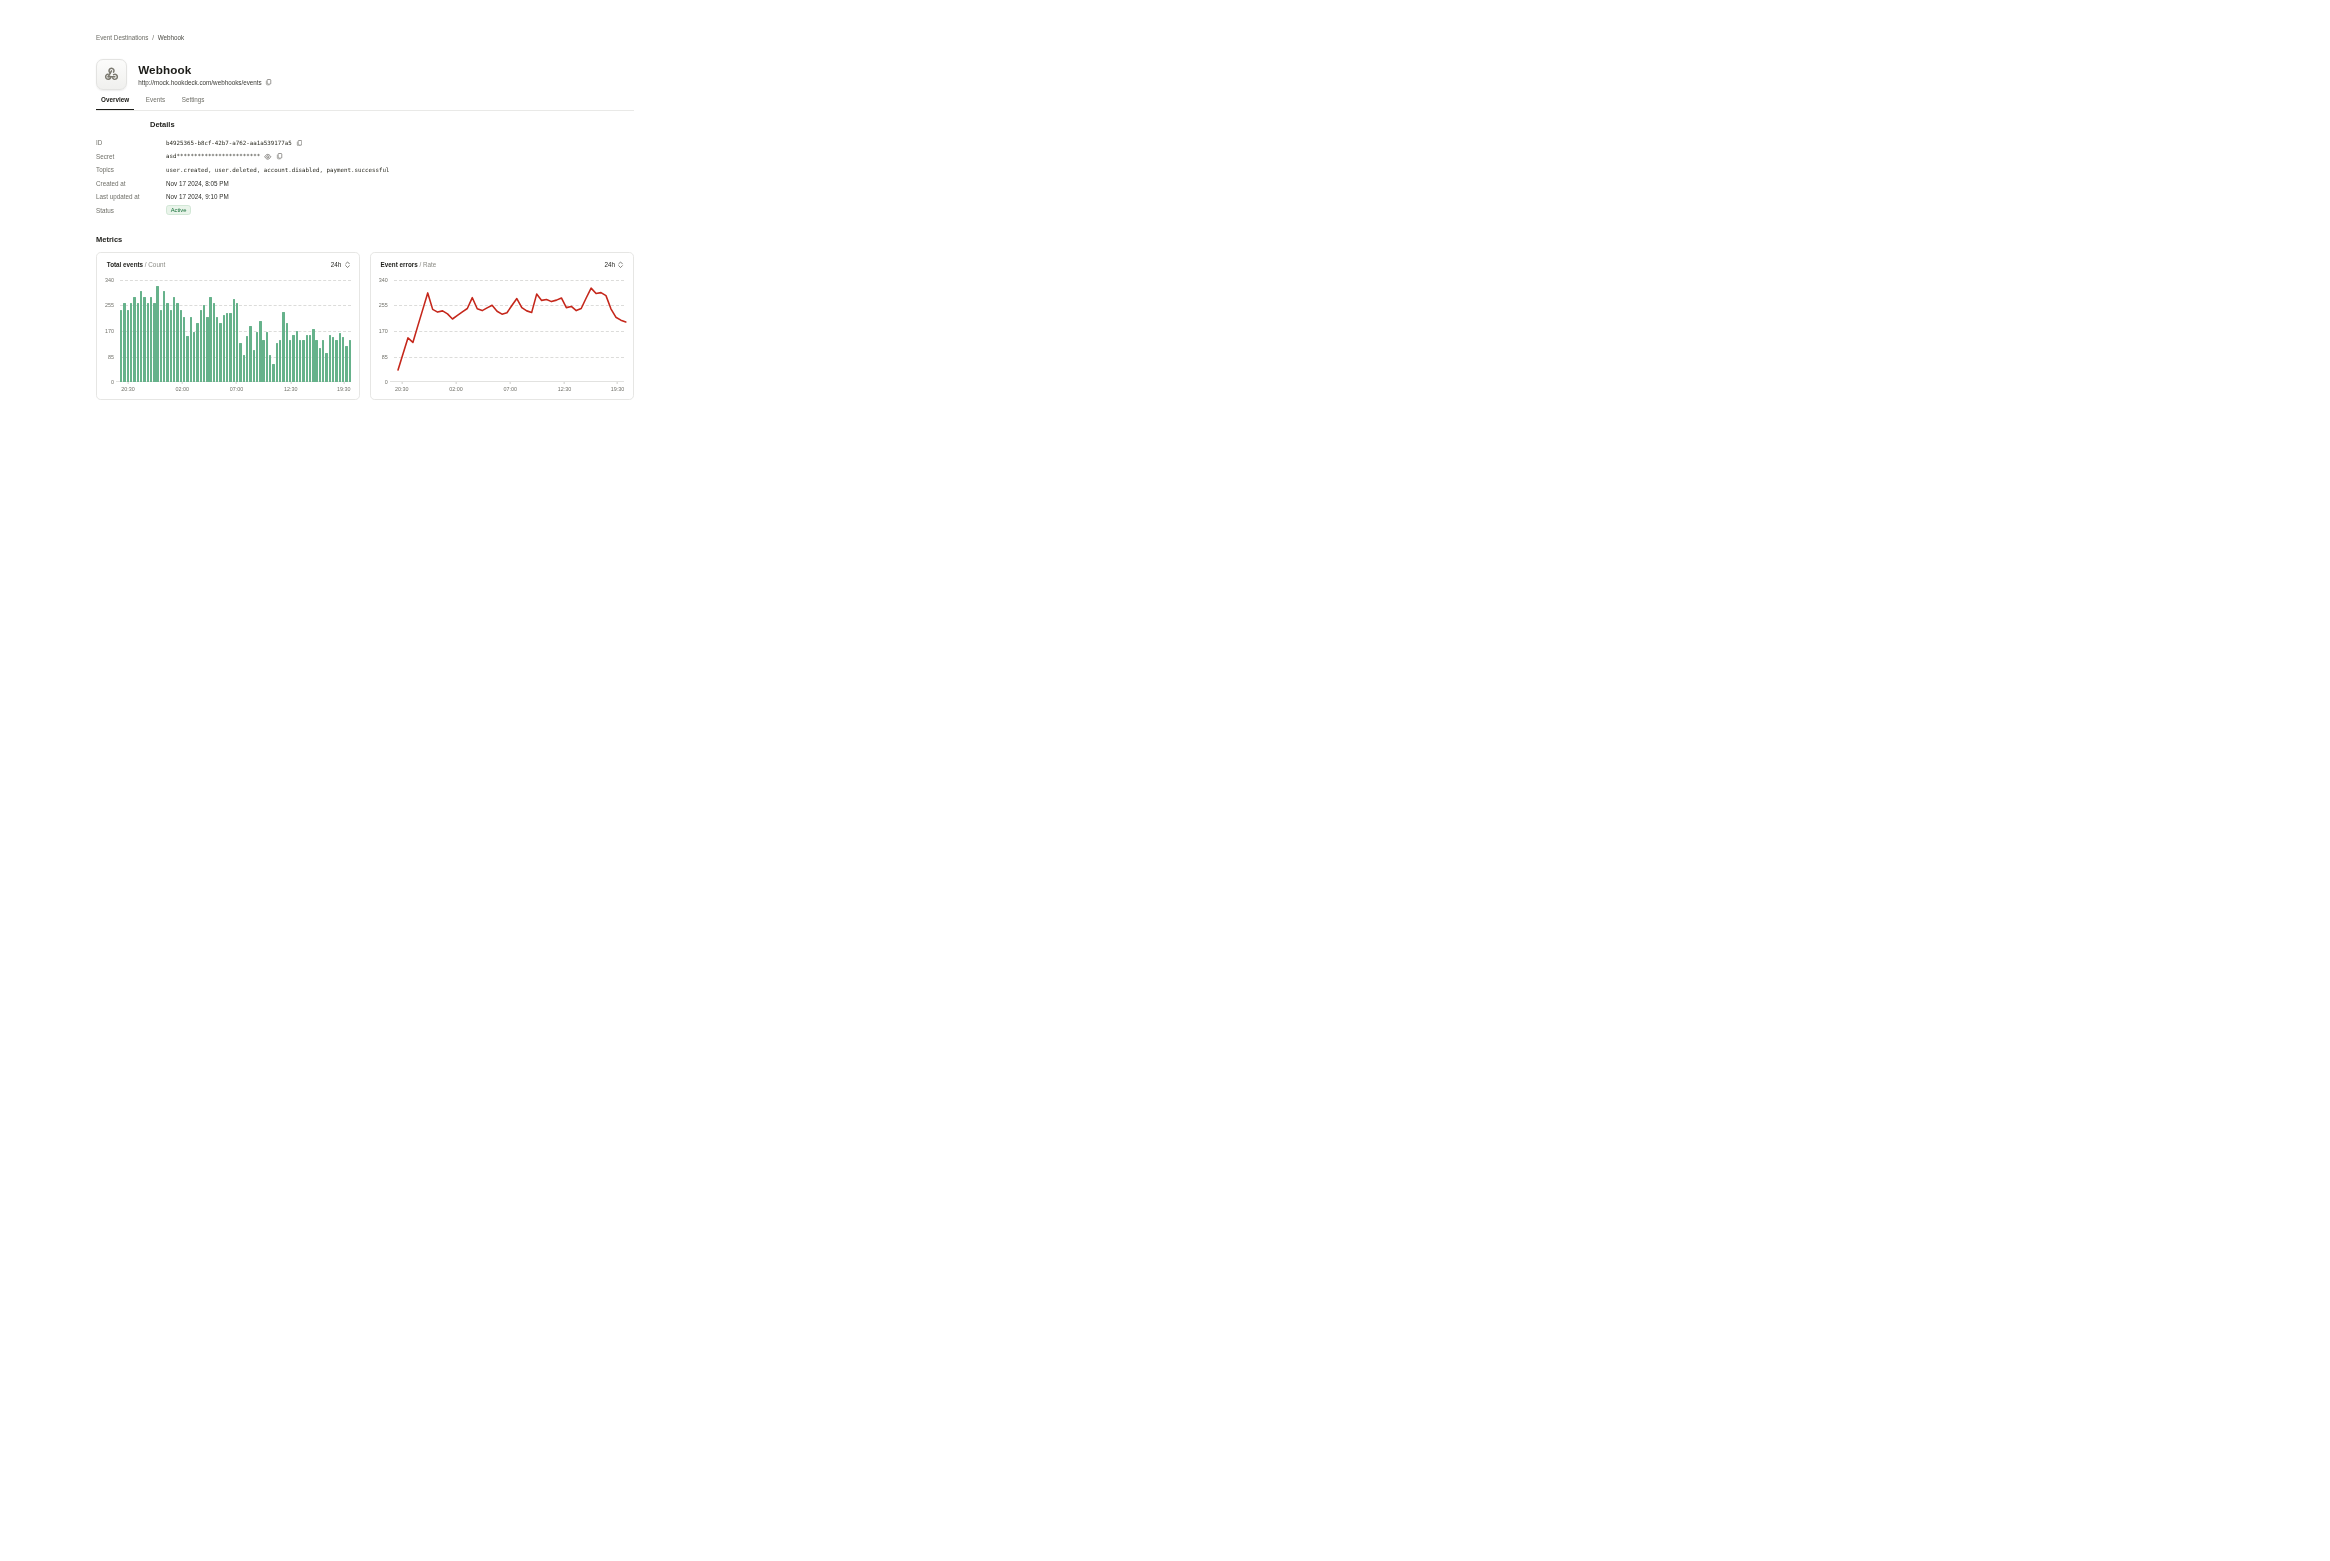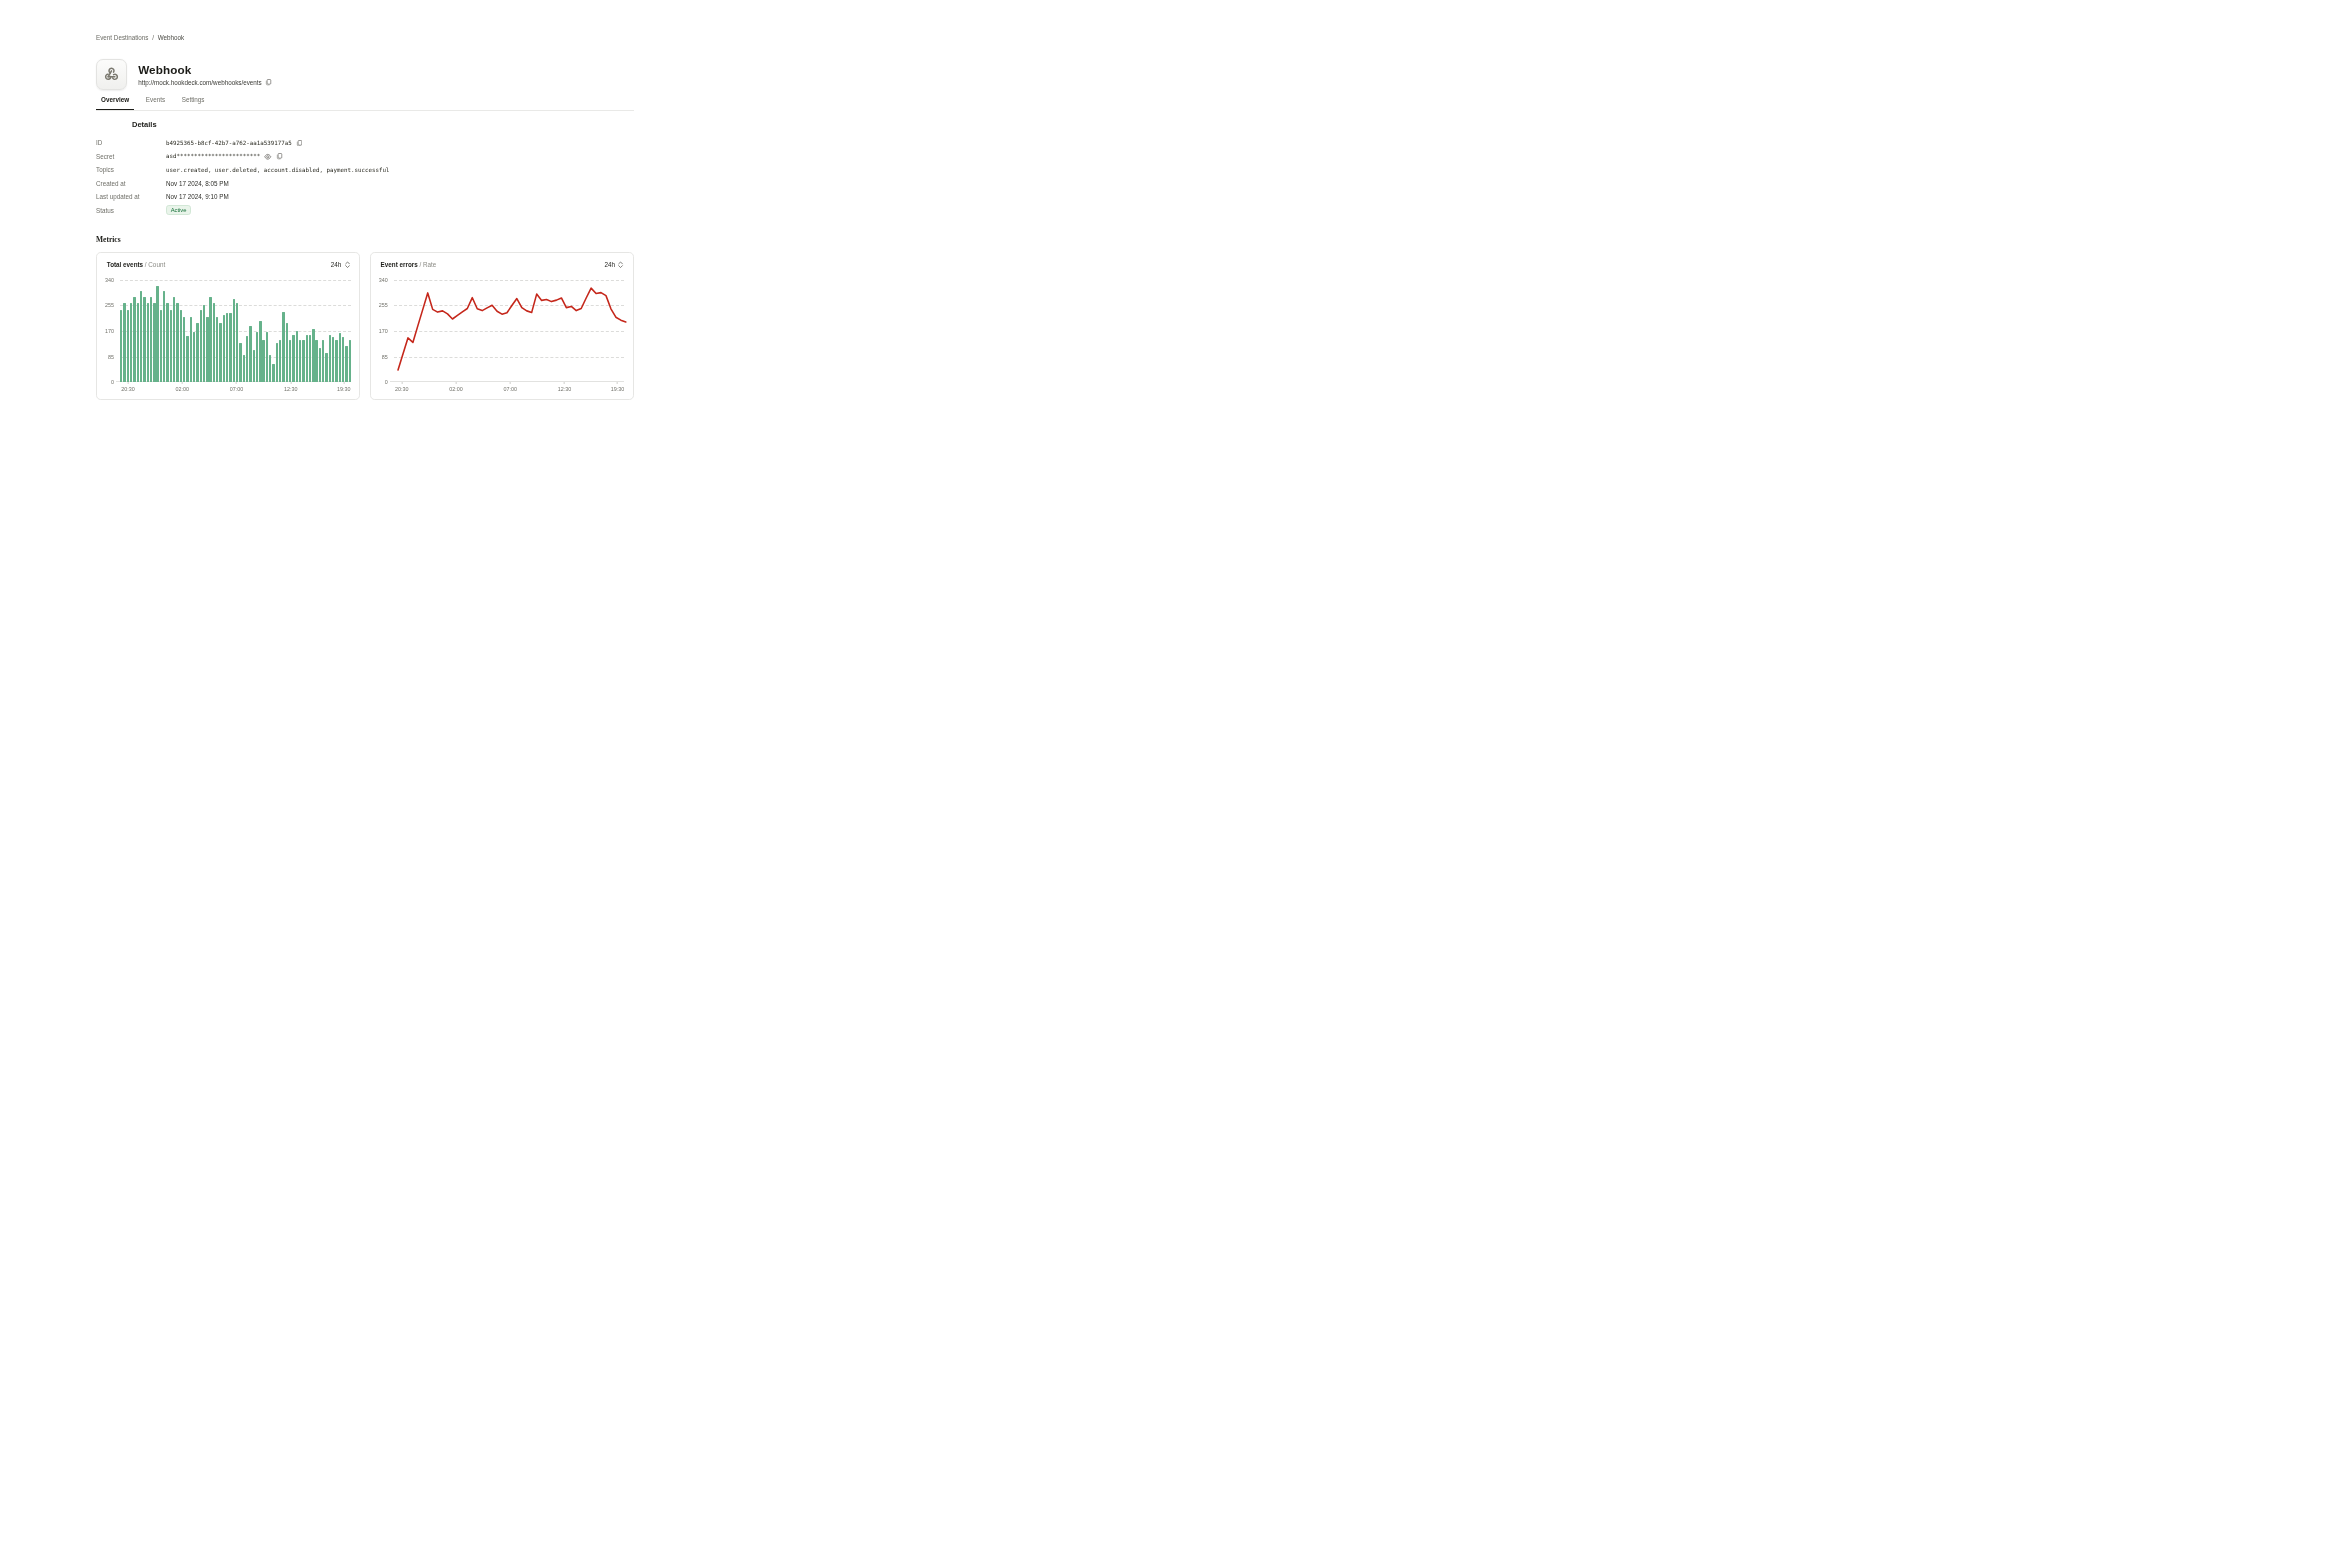--- a/index.html
+++ b/index.html
@@ -28,33 +28,33 @@
   .url-row { display:flex; align-items:center; gap:3.7px; margin-top:3.3px; font-size:6.3px; color:#3a3a35; }
   .icon-btn { background:none; border:none; cursor:pointer; display:inline-flex; align-items:center; padding:0; }
 
   
   .tabbar { position:absolute; top:93px; left:0; width:538px; border-bottom:0.5px solid #e9e9e7; display:flex; gap:6.5px; }
   .tab { font-size:6.3px; color:#6f6f68; padding:2.8px 5.1px 6.5px 5.1px; cursor:pointer; border-bottom:0.9px solid transparent; margin-bottom:-0.5px; }
   .tab.active { color:#161612; font-weight:600; border-bottom-color:#1c1c18; }
 
   
   .section-h { font-size:7.5px; font-weight:700; color:#1c1c18; }
-  #details-heading { position:absolute; top:120px; left:0;padding-left:36px; }
+  #details-heading { position:absolute; top:120px; left:18px;padding-left:36px; }
   .details-rows { position:absolute; top:136px; left:0; width:538px; }
   .drow { display:flex; align-items:center; height:13.5px; }
   .drow .dlabel { width:70px; flex:0 0 70px; font-size:6.3px; color:#6f6f68; }
   .drow .dval { font-size:6.3px; color:#2f2f2a; display:flex; align-items:center; gap:4.2px; }
   .drow .dval.mono { font-family:"DejaVu Sans Mono","Liberation Mono",monospace; font-size:5.8px; color:#28281f; }
   .badge {
     font-size:5.8px; color:#156f38; background:#e9f4ea; border:0.5px solid #d2e7d6;
     border-radius:2.8px; padding:0.9px 3.7px 1.4px; font-weight:500;
   }
 
   
-  #metrics-heading { position:absolute; top:235px; left:0;font-family:Liberation Serif, serif; }
+  #metrics-heading { position:absolute; top:235px; left:0; }
   .cards { position:absolute; top:252px; left:0; display:flex; gap:9.8px; }
   .card {
     width:264px; height:148px; border:0.5px solid #e6e6e4; border-radius:4.7px; background:#fff;
     position:relative;
   }
   .card-head { position:absolute; top:8px; left:9.8px; right:9.3px; display:flex; justify-content:space-between; align-items:center; }
   .card-title { font-size:6.3px; color:#1c1c18; font-weight:600; }
   .card-title .sub { color:#8a8a84; font-weight:400; }
   .range-select { display:flex; align-items:center; gap:3.3px; font-size:6.3px; color:#1c1c18; cursor:pointer; background:none; border:none; font-weight:500; }
 

